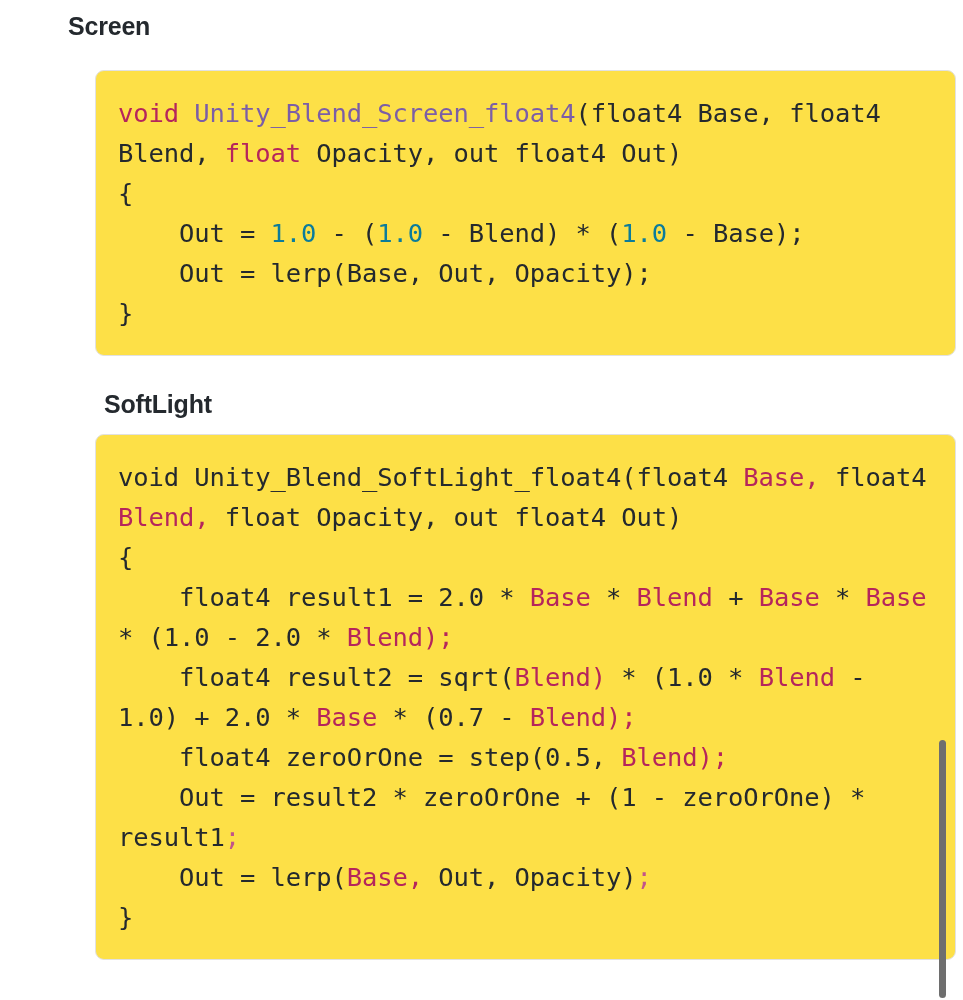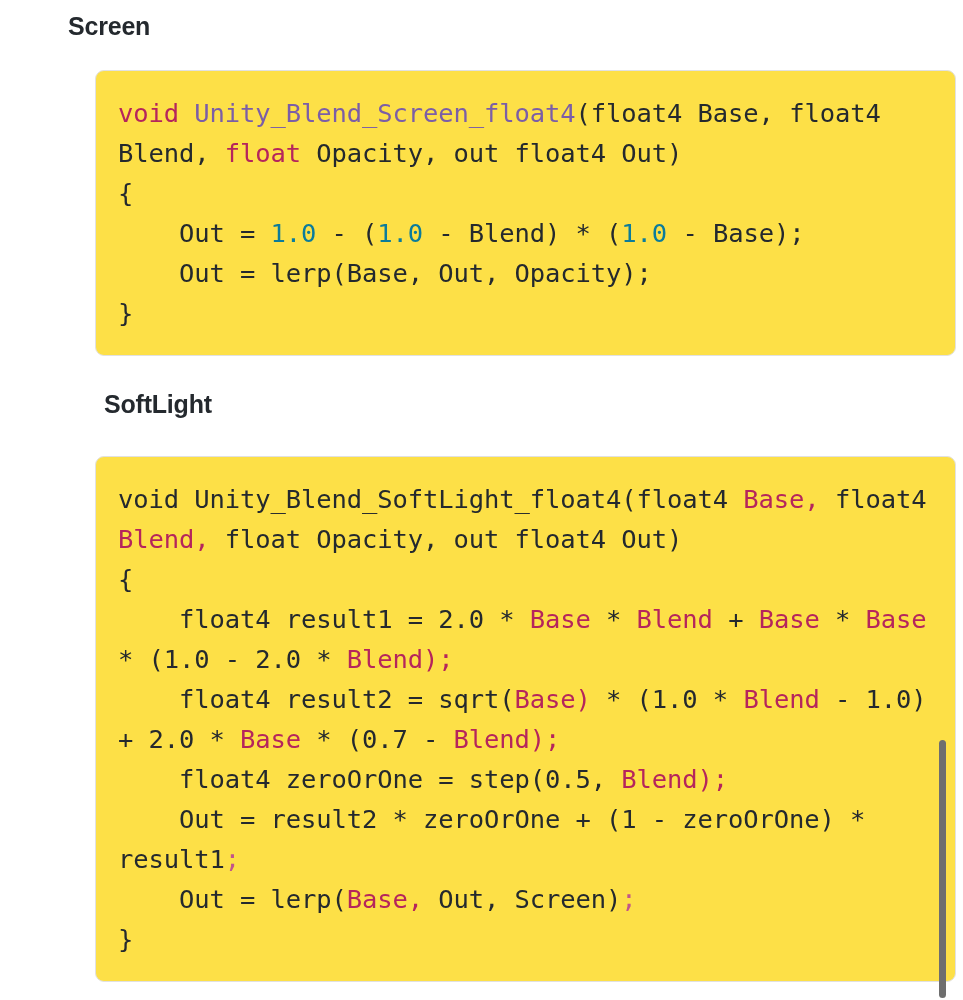--- a/index.html
+++ b/index.html
@@ -56,21 +56,21 @@
     background: #fde047;
     border: 1px solid #e1e1e1;
     border-radius: 9px;
     padding: 22px 24px 22px 22px;
     left: 68px;
     width: 861px;
     margin-left: 27px;
   }
 
   .code-block-screen { top: 70px; }
-  .code-block-softlight { top: 456px; }
+  .code-block-softlight { top: 434px; }
 
   pre.code {
     margin: 0;
     padding: 0;
     font-family: "DejaVu Sans Mono", "Liberation Mono", monospace;
     font-size: 25.5px;
     line-height: 40px;
     color: #24292e;
     white-space: pre-wrap;
     word-break: break-word;
@@ -119,24 +119,24 @@
     Out = lerp(Base, Out, Opacity);
 }</span></pre>
   </div>
 
   <h2 class="section-heading heading-softlight">SoftLight</h2>
 
   <div class="code-block code-block-softlight">
     <pre class="code"><span class="tok-plain">void Unity_Blend_SoftLight_float4(float4 </span><span class="tok-ident">Base,</span><span class="tok-plain"> float4 </span><span class="tok-ident">Blend,</span><span class="tok-plain"> float Opacity, out float4 Out)
 {
     float4 result1 = 2.0 * </span><span class="tok-ident">Base</span><span class="tok-plain"> * </span><span class="tok-ident">Blend</span><span class="tok-plain"> + </span><span class="tok-ident">Base</span><span class="tok-plain"> * </span><span class="tok-ident">Base</span><span class="tok-plain"> * (1.0 - 2.0 * </span><span class="tok-ident">Blend);</span><span class="tok-plain">
-    float4 result2 = sqrt(</span><span class="tok-ident">Base)</span><span class="tok-plain"> * (1.0 * </span><span class="tok-ident">Blend</span><span class="tok-plain"> - 1.0) + 2.0 * </span><span class="tok-ident">Base</span><span class="tok-plain"> * (0.7 - </span><span class="tok-ident">Blend);</span><span class="tok-plain">
+    float4 result2 = sqrt(</span><span class="tok-ident">Blend)</span><span class="tok-plain"> * (1.0 * </span><span class="tok-ident">Blend</span><span class="tok-plain"> - 1.0) + 2.0 * </span><span class="tok-ident">Base</span><span class="tok-plain"> * (0.7 - </span><span class="tok-ident">Blend);</span><span class="tok-plain">
     float4 zeroOrOne = step(0.5, </span><span class="tok-ident">Blend);</span><span class="tok-plain">
     Out = result2 * zeroOrOne + (1 - zeroOrOne) * result1</span><span class="tok-punct">;</span><span class="tok-plain">
-    Out = lerp(</span><span class="tok-ident">Base,</span><span class="tok-plain"> Out, Screen)</span><span class="tok-punct">;</span><span class="tok-plain">
+    Out = lerp(</span><span class="tok-ident">Base,</span><span class="tok-plain"> Out, Opacity)</span><span class="tok-punct">;</span><span class="tok-plain">
 }</span></pre>
   </div>
 
 </div>
 
 <div class="scrollbar-track">
   <div class="scrollbar-thumb" style="top: 740px; height: 258px;"></div>
 </div>
 
 </body></html>

